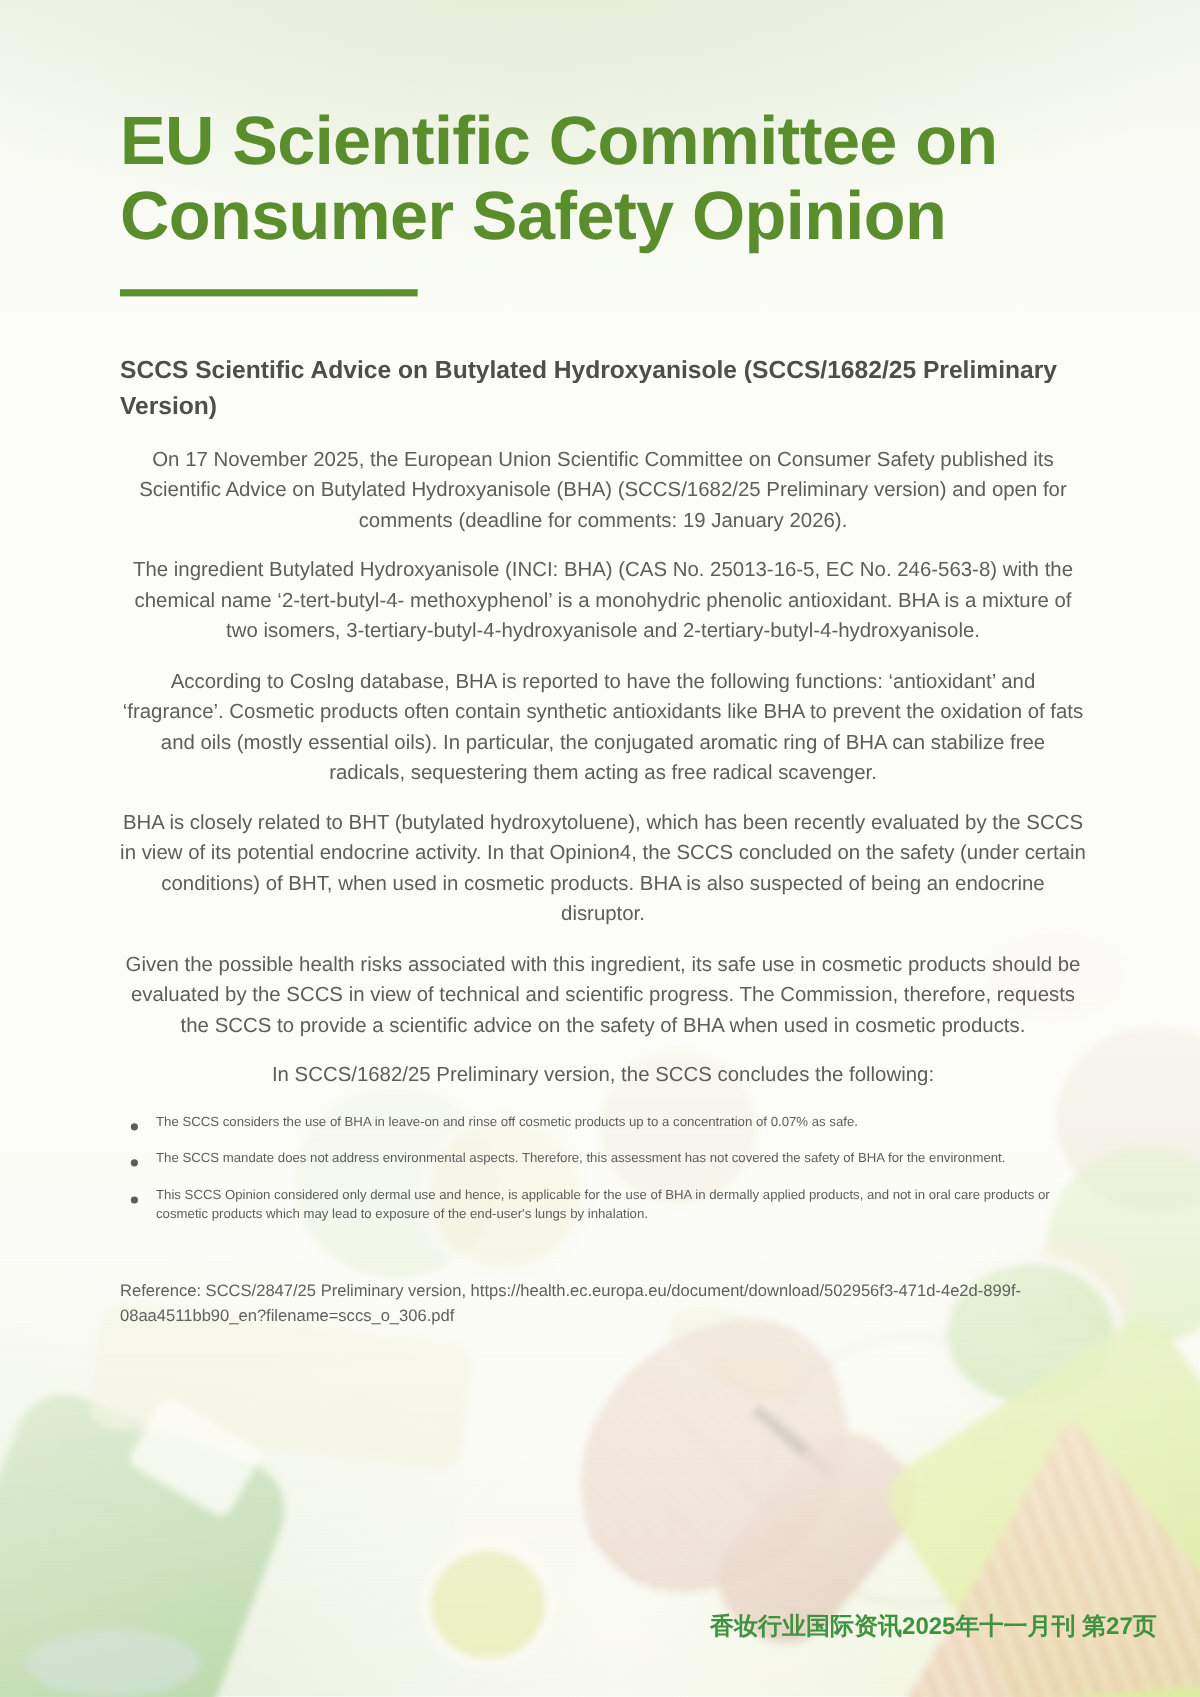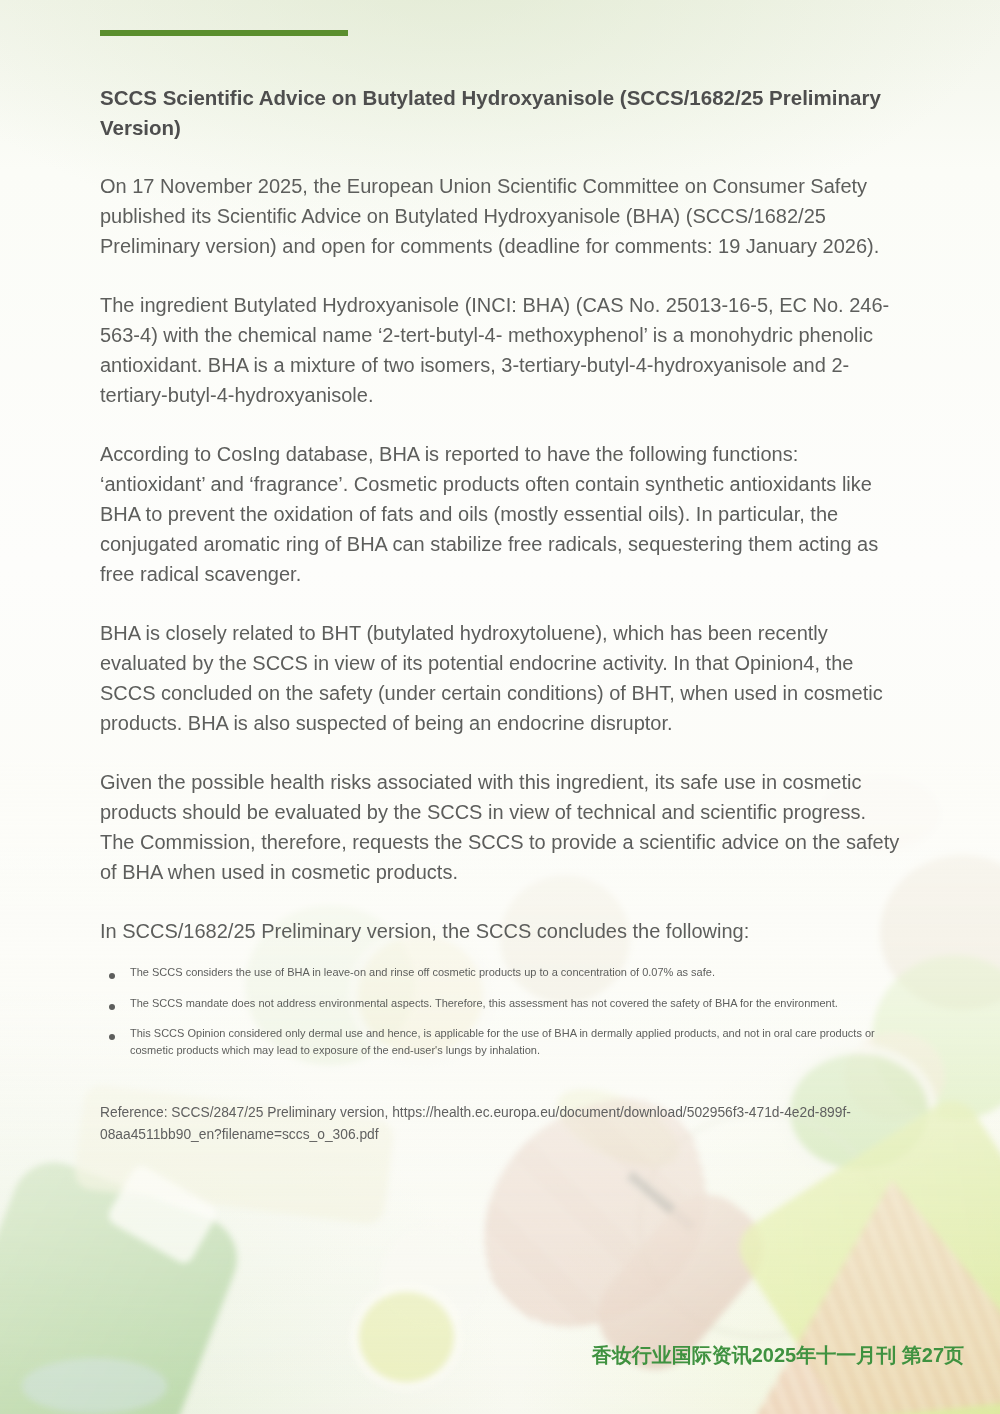--- a/index.html
+++ b/index.html
@@ -67,23 +67,24 @@
     color:var(--accent,#5a8e2d);
   }
   .title span{display:block;}
   .rule{margin-top:30px;width:248px;height:6px;background:var(--accent,#5a8e2d);}
   .heading{
     margin:47px 0 0 0;
     font-size:20.5px;line-height:1.45;font-weight:bold;
     color:var(--heading-gray,#4e4e4e);
   }
   .para{
-    margin:29px 0 0 0;
-    font-size:20px;line-height:1.5;
+    margin:16px 0 0 0;
+    font-size:17px;line-height:1.5;
     color:var(--body-gray,#5d5e5c);
+    text-align:center;
   }
   ul.bullets{list-style:none;margin:18px 0 0 0;padding:0;}
   ul.bullets li{
     position:relative;
     margin:14px 0 0 0;padding-left:30px;
     font-size:11px;line-height:1.5;
     color:var(--body-gray,#5d5e5c);
   }
   ul.bullets li .dot{
     position:absolute;left:9px;top:9px;
@@ -127,26 +128,30 @@
     <div class="sh sh-creambar"></div>
     <div class="sh sh-pump"></div>
     <div class="sh sh-jarlid"></div>
     <div class="sh sh-jarfill"></div>
     <div class="sh sh-fan"></div>
     <div class="sh sh-blue"></div>
   </div>
   <div class="bg-wash"></div>
 
   <div class="content">
+    <h1 class="title">
+      <span>EU Scientific Committee on</span>
+      <span>Consumer Safety Opinion</span>
+    </h1>
     <div class="rule"></div>
 
     <h2 class="heading">SCCS Scientific Advice on Butylated Hydroxyanisole (SCCS/1682/25 Preliminary Version)</h2>
 
     <p class="para">On 17 November 2025, the European Union Scientific Committee on Consumer Safety published its Scientific Advice on Butylated Hydroxyanisole (BHA) (SCCS/1682/25 Preliminary version) and open for comments (deadline for comments: 19 January 2026).</p>
-    <p class="para">The ingredient Butylated Hydroxyanisole (INCI: BHA) (CAS No. 25013-16-5, EC No. 246-563-4) with the chemical name ‘2-tert-butyl-4- methoxyphenol’ is a monohydric phenolic antioxidant. BHA is a mixture of two isomers, 3-tertiary-butyl-4-hydroxyanisole and 2-tertiary-butyl-4-hydroxyanisole.</p>
+    <p class="para">The ingredient Butylated Hydroxyanisole (INCI: BHA) (CAS No. 25013-16-5, EC No. 246-563-8) with the chemical name ‘2-tert-butyl-4- methoxyphenol’ is a monohydric phenolic antioxidant. BHA is a mixture of two isomers, 3-tertiary-butyl-4-hydroxyanisole and 2-tertiary-butyl-4-hydroxyanisole.</p>
     <p class="para">According to CosIng database, BHA is reported to have the following functions: ‘antioxidant’ and ‘fragrance’. Cosmetic products often contain synthetic antioxidants like BHA to prevent the oxidation of fats and oils (mostly essential oils). In particular, the conjugated aromatic ring of BHA can stabilize free radicals, sequestering them acting as free radical scavenger.</p>
     <p class="para">BHA is closely related to BHT (butylated hydroxytoluene), which has been recently evaluated by the SCCS in view of its potential endocrine activity. In that Opinion4, the SCCS concluded on the safety (under certain conditions) of BHT, when used in cosmetic products. BHA is also suspected of being an endocrine disruptor.</p>
     <p class="para">Given the possible health risks associated with this ingredient, its safe use in cosmetic products should be evaluated by the SCCS in view of technical and scientific progress. The Commission, therefore, requests the SCCS to provide a scientific advice on the safety of BHA when used in cosmetic products.</p>
     <p class="para">In SCCS/1682/25 Preliminary version, the SCCS concludes the following:</p>
 
     <ul class="bullets">
       <li>
         <span class="dot"></span>
         <span>The SCCS considers the use of BHA in leave-on and rinse off cosmetic products up to a concentration of 0.07% as safe.</span>
       </li>

